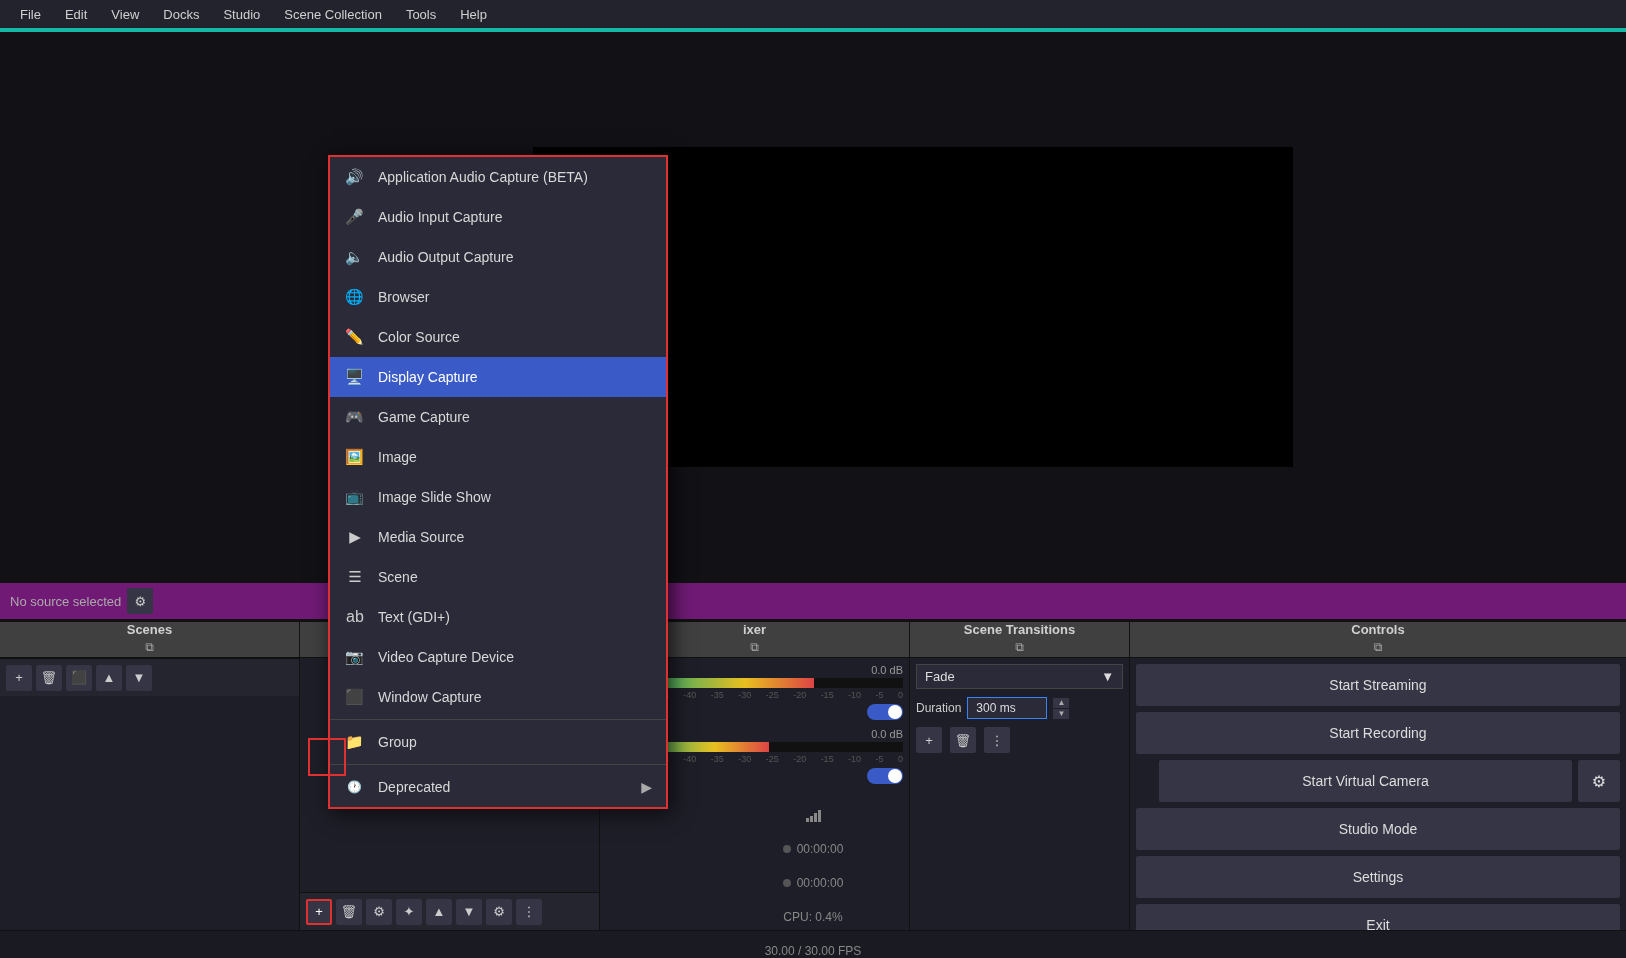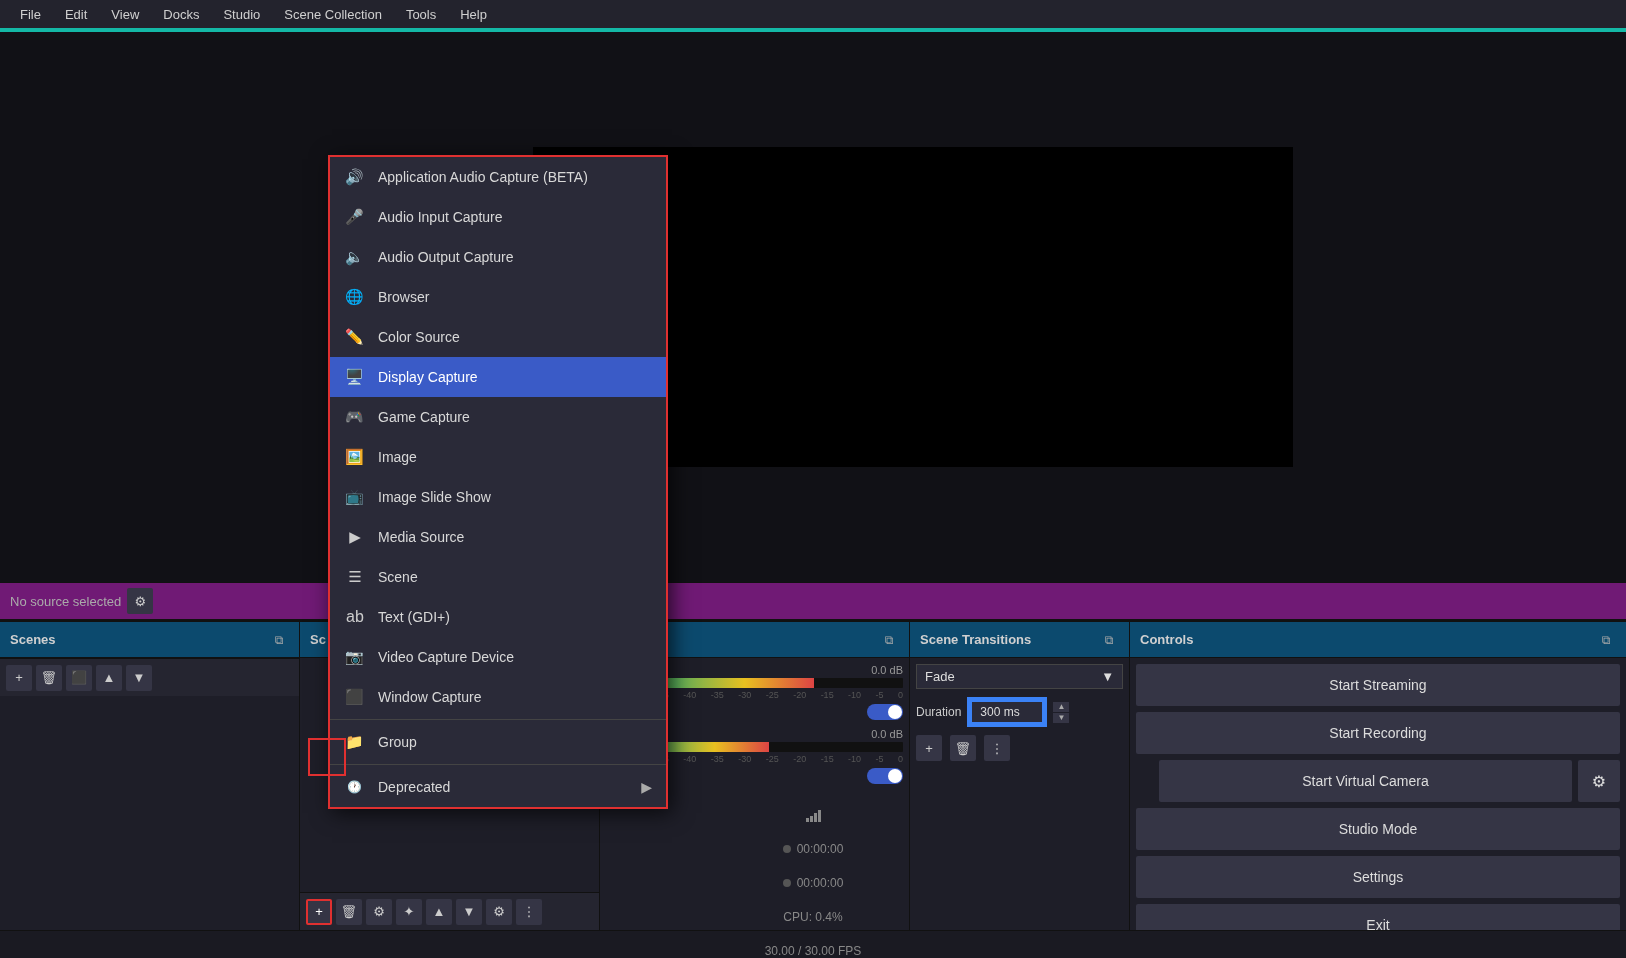--- a/index.html
+++ b/index.html
@@ -67,26 +67,27 @@
 
     
     #scenes-panel {
       width: 300px;
       border-right: 1px solid #111;
       display: flex;
       flex-direction: column;
     }
     .panel-header {
       height: 36px;
-      background: #0c4a6e;
+      background: #404040;
       display: flex;
       align-items: center;
       justify-content: space-between;
       padding: 0 10px;
       border-bottom: 1px solid #111;
+      flex-direction: column;
     }
     .panel-title {
       font-size: 13px;
       font-weight: bold;
       color: #d0d0d0;
     }
     .panel-icon-btn {
       width: 20px;
       height: 20px;
       color: #aaa;
@@ -236,21 +237,21 @@
     }
     .duration-row {
       display: flex;
       align-items: center;
       gap: 6px;
       margin-bottom: 8px;
     }
     .duration-label { font-size: 12px; color: #ccc; }
     .duration-input {
       background: #2a2a38;
-      border: 5px solid #3b82f6;
+      border: 1px solid #3b82f6;
       color: #ddd;
       padding: 3px 8px;
       font-size: 12px;
       width: 80px;
     }
     .duration-spinners {
       display: flex;
       flex-direction: column;
       gap: 1px;
     }

